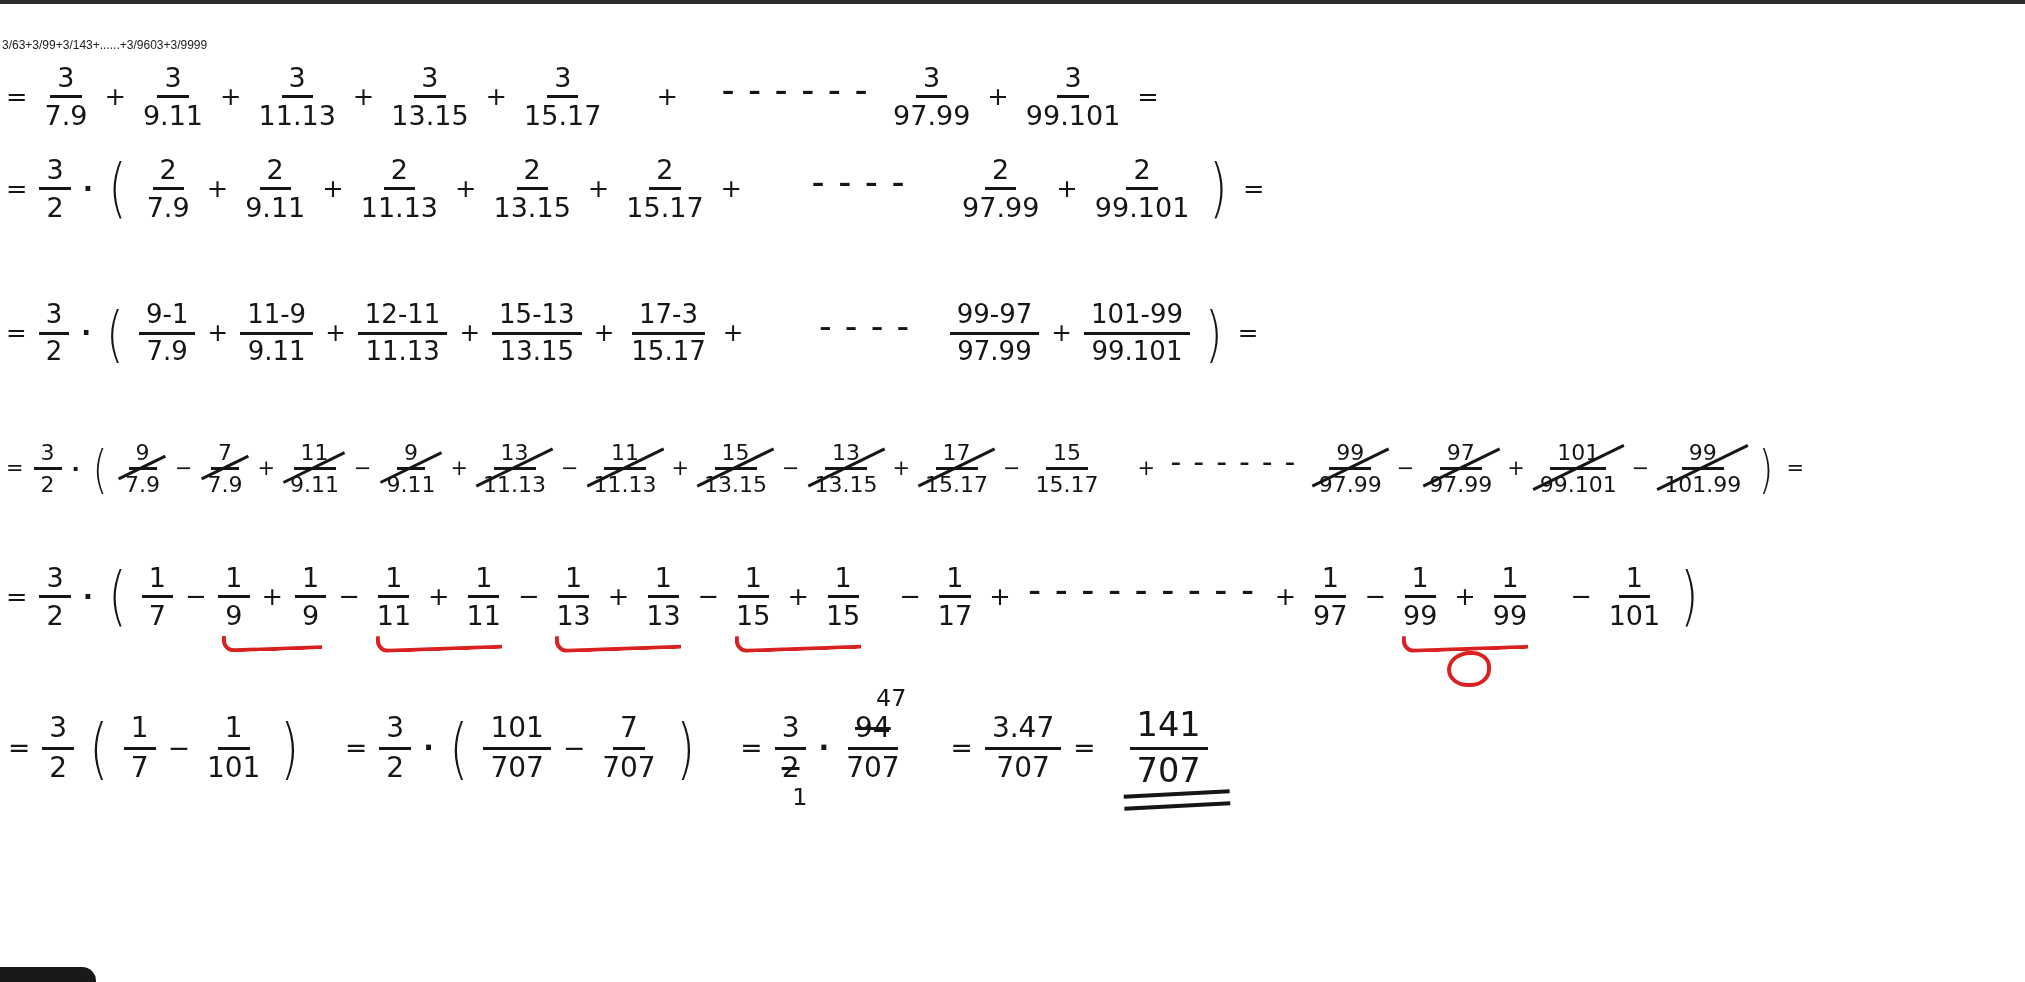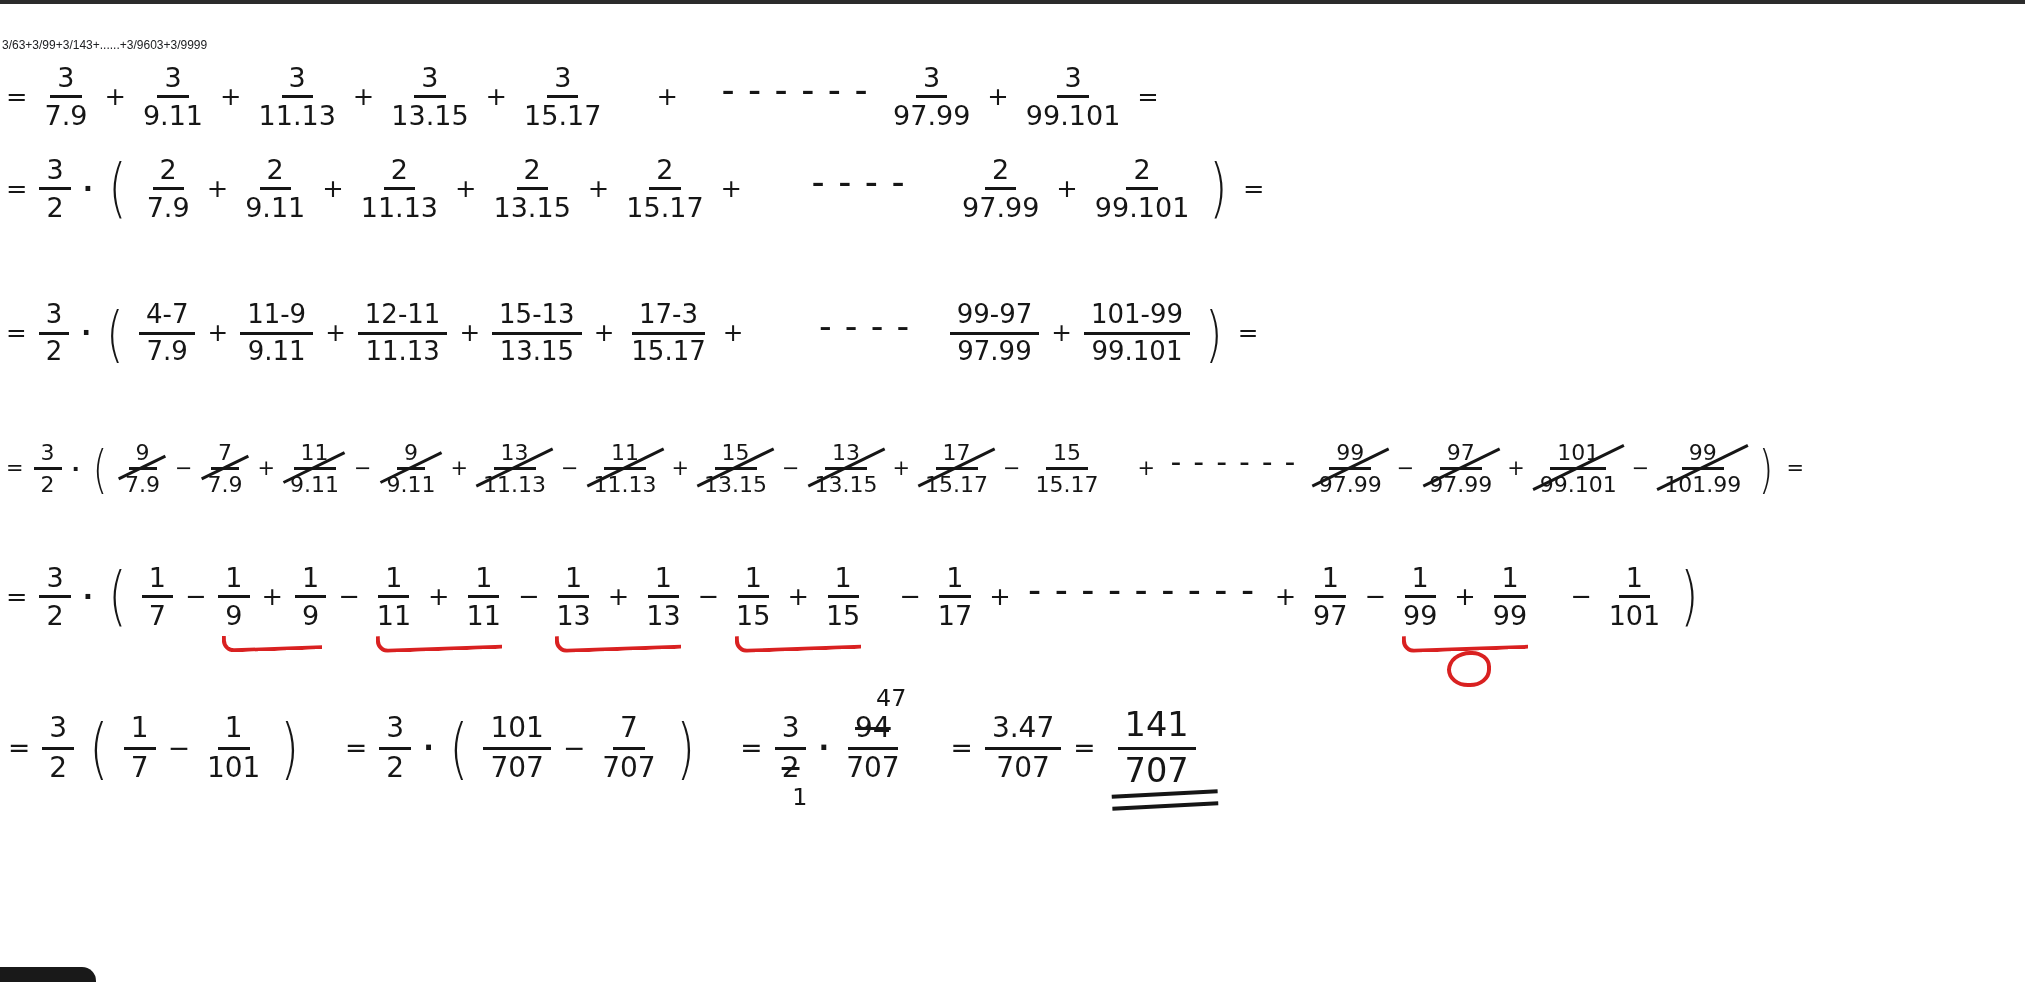--- a/index.html
+++ b/index.html
@@ -59,21 +59,21 @@
     content:"";position:absolute;left:-8%;top:46%;width:116%;height:3px;
     background:var(--ink);transform:rotate(-26deg);pointer-events:none;
   }
   .frac .sup{
     position:absolute;top:-1.05em;left:55%;font-size:0.85em;
     border:none;line-height:1;
   }
   .frac .sub{
     position:absolute;bottom:-1.1em;left:55%;font-size:0.85em;line-height:1;
   }
-  .frac.answer{font-size:1.2em;margin-left:10px;}
+  .frac.answer{font-size:1.2em;margin-left:22px;}
   .frac.answer::after{
     content:"";position:absolute;left:-6px;right:-22px;bottom:-18px;height:8px;
     border-top:4px solid var(--ink);border-bottom:4px solid var(--ink);
     transform:rotate(-3deg);
   }
 
   .grp{position:relative;display:inline-flex;align-items:center;gap:12px;}
   .grp.brace::after{
     content:"";position:absolute;left:4px;right:4px;bottom:-20px;height:13px;
     border-bottom:4px solid var(--red);border-left:4px solid var(--red);
@@ -182,21 +182,21 @@
       </div>
       <div class="math-line line-3">
         <span class="tok eq">=</span>
         <span class="frac">
           <span class="num">3</span>
           <span class="den">2</span>
         </span>
         <span class="tok mdot">·</span>
         <span class="par">(</span>
         <span class="frac">
-          <span class="num">4-7</span>
+          <span class="num">9-1</span>
           <span class="den">7.9</span>
         </span>
         <span class="tok op">+</span>
         <span class="frac">
           <span class="num">11-9</span>
           <span class="den">9.11</span>
         </span>
         <span class="tok op">+</span>
         <span class="frac">
           <span class="num">12-11</span>

